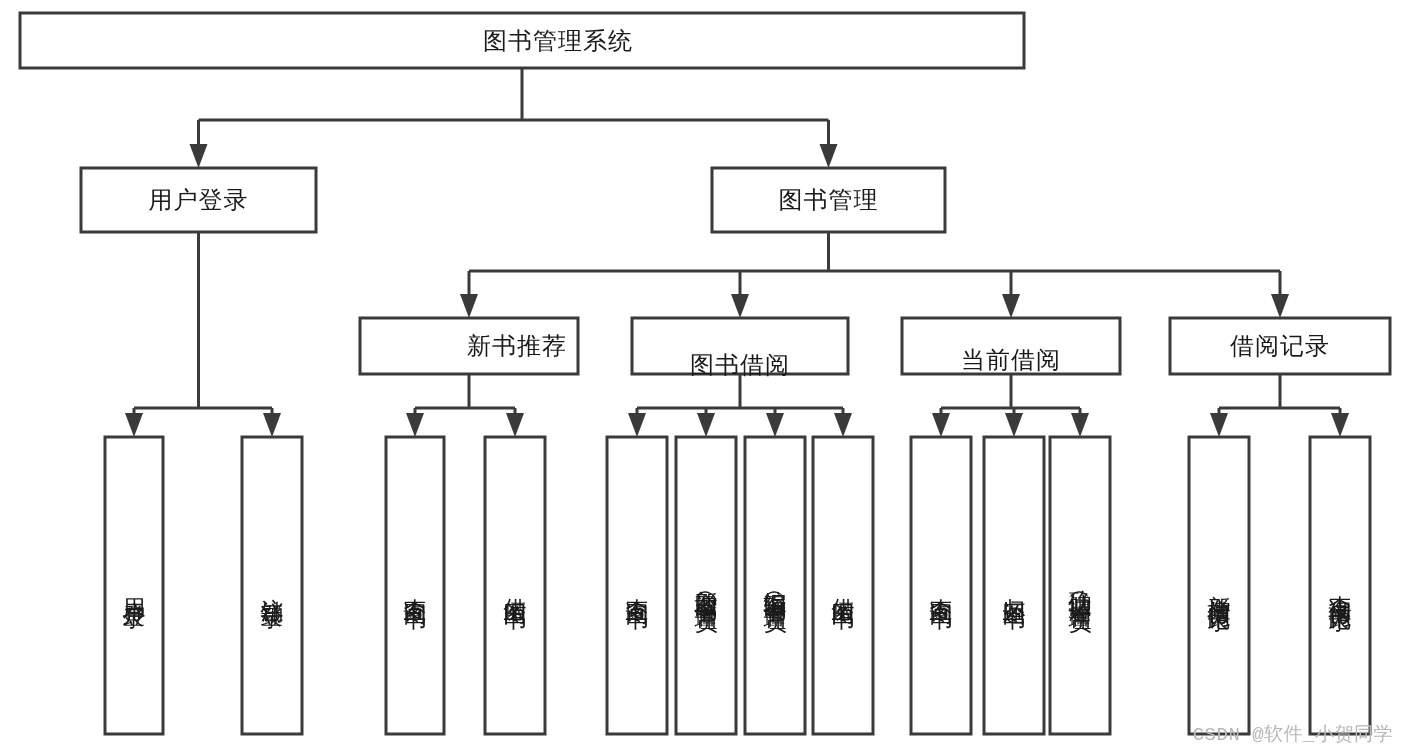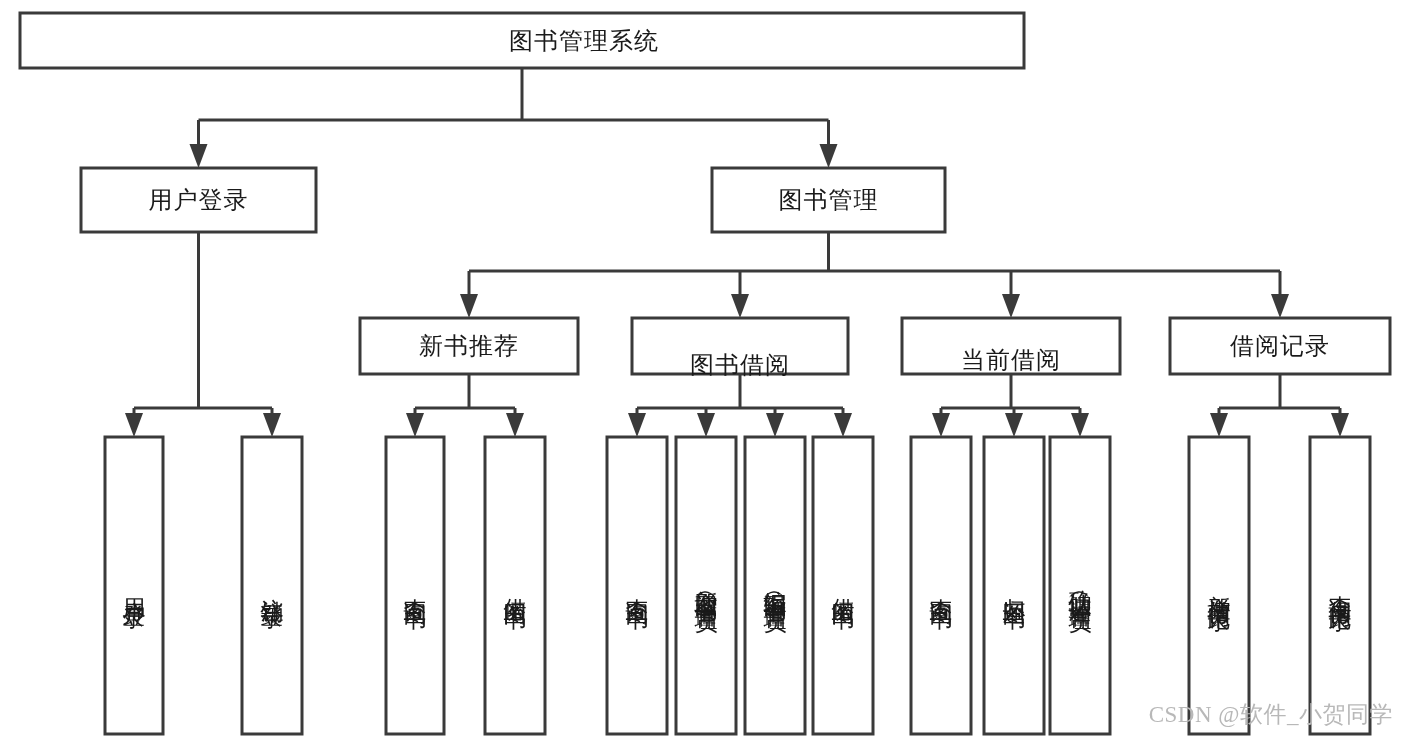--- a/index.html
+++ b/index.html
@@ -60,23 +60,23 @@
     pointer-events: none;
     font-family: "Liberation Sans", "DejaVu Sans", sans-serif;
     font-size: 24px;
     color: #1a1a1a;
     letter-spacing: 1px;
     white-space: nowrap;
   }
   #watermark {
     position: absolute;
     right: 12px;
-    bottom: 17px;
-    font-family: Liberation Serif, serif;
-    font-size: 23px;
+    bottom: 0;
+    font-family: Liberation Mono, monospace;
+    font-size: 19px;
     color: #b8b8b8;
     letter-spacing: 0.5px;
     white-space: nowrap;
   }
 </style>
 </head>
 <body>
 
 <svg id="canvas" viewBox="0 0 1405 747">
   <g id="edge-layer">
@@ -151,24 +151,24 @@
       <rect x="813" y="437" width="60" height="297" class="node-box"></rect>
       <rect x="911" y="437" width="60" height="297" class="node-box"></rect>
       <rect x="984" y="437" width="60" height="297" class="node-box"></rect>
       <rect x="1050" y="437" width="60" height="297" class="node-box"></rect>
       <rect x="1189" y="437" width="60" height="297" class="node-box"></rect>
       <rect x="1310" y="437" width="60" height="297" class="node-box"></rect>
     </g>
 </svg>
 
 <div id="label-layer">
-    <div class="hlabel-wrap" style="left: 32px; top: 13px; width: 1104px; height: 55px;">图书管理系统</div>
+    <div class="hlabel-wrap" style="left: 6px; top: 13px; width: 1104px; height: 55px;">图书管理系统</div>
     <div class="hlabel-wrap" style="left: 81px; top: 168px; width: 235px; height: 64px;">用户登录</div>
     <div class="hlabel-wrap" style="left: 712px; top: 168px; width: 233px; height: 64px; text-align: center;">图书管理</div>
-    <div class="hlabel-wrap" style="left: 360px; top: 318px; width: 218px; height: 56px;">新书推荐</div>
+    <div class="hlabel-wrap" style="left: 360px; top: 318px; width: 218px; height: 56px; padding-left: 48px;">新书推荐</div>
     <div class="hlabel-wrap" style="left: 632px; top: 329px; width: 216px; height: 72px; text-align: center;">图书借阅</div>
     <div class="hlabel-wrap" style="left: 902px; top: 318px; width: 218px; height: 56px; margin-top: 14px;">当前借阅</div>
     <div class="hlabel-wrap" style="left: 1170px; top: 318px; width: 220px; height: 56px; border-radius: 26px;">借阅记录</div>
     <div class="vlabel-wrap" style="left: 105px; top: 437px; width: 58px; height: 297px;">
       <span class="vlabel-text">用户登录</span>
     </div>
     <div class="vlabel-wrap" style="left: 242px; top: 437px; width: 60px; height: 297px;">
       <span class="vlabel-text">注销登录</span>
     </div>
     <div class="vlabel-wrap" style="left: 386px; top: 437px; width: 58px; height: 297px;">

